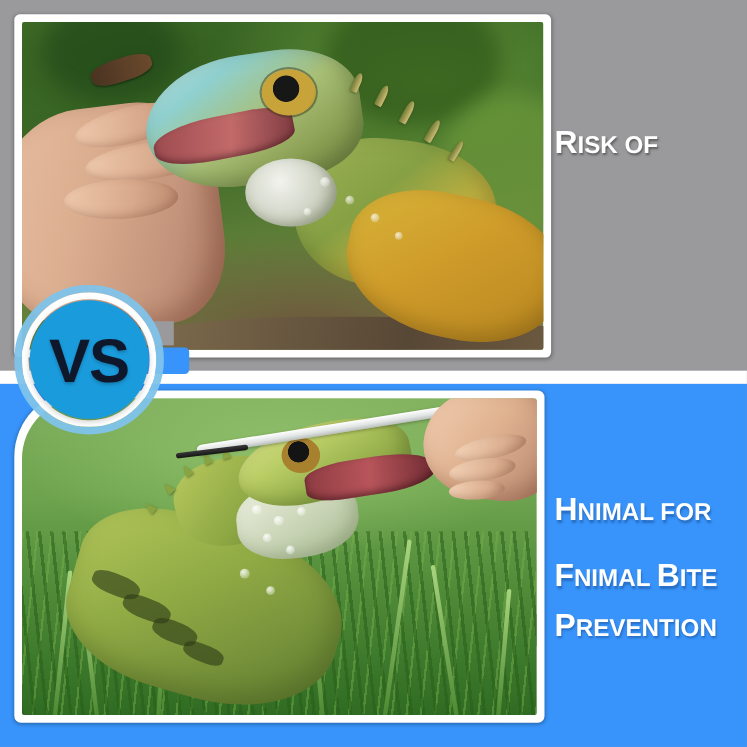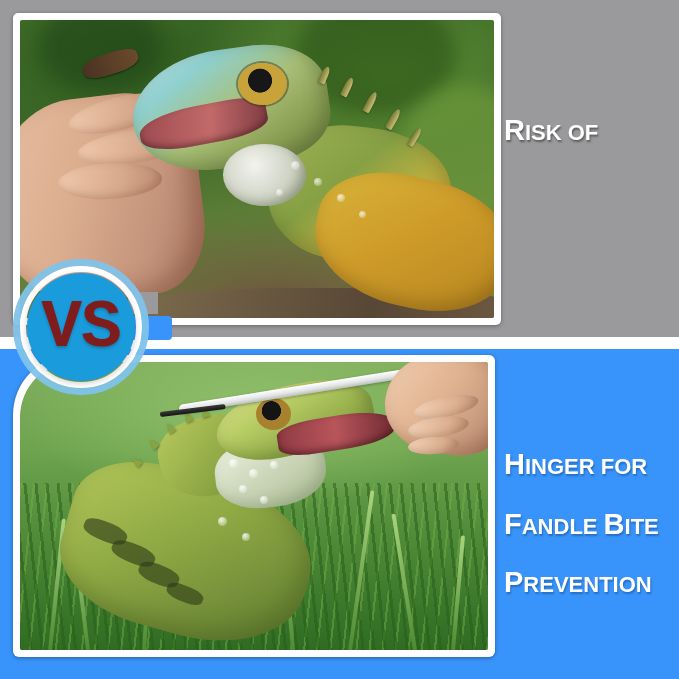--- a/index.html
+++ b/index.html
@@ -131,43 +131,43 @@
 
   
   .vs-wrap{position:absolute;left:13px;top:259px;width:136px;height:136px;}
   .vs-ring-out{position:absolute;inset:0;border-radius:50%;
     border:7px solid #7fc3ea;opacity:.95;}
   .vs-ring-white{position:absolute;inset:7px;border-radius:50%;
     border:6px solid #ffffff;}
   .vs-core{position:absolute;inset:14px;border-radius:50%;background:#1a9bdc;
     box-shadow:0 2px 6px rgba(0,0,0,.22);}
   .vs-txt{position:absolute;inset:14px;display:flex;align-items:center;
-    justify-content:center;color:#7f1d1d;font-weight:bold;font-size:68px;
+    justify-content:center;color:#0f172a;font-weight:bold;font-size:56px;
     letter-spacing:-1px;text-shadow:0 2px 3px rgba(0,0,0,.22);
-    font-family:Liberation Mono, monospace;}
+    font-family:Liberation Sans, sans-serif;}
   
   .vs-tab{position:absolute;left:128px;top:316px;width:44px;height:24px;
     background:#3894fb;border-radius:0 4px 4px 0;}
   .vs-tab2{position:absolute;left:128px;top:292px;width:30px;height:22px;
     background:#9a9a9c;}
 
   
   .cap{position:absolute;color:#ffffff;font-weight:bold;white-space:nowrap;
        font-family:"Liberation Sans",sans-serif;line-height:1;}
   .cap.gray{text-shadow:1px 2px 2px rgba(40,40,40,.55);}
   .cap.blue{text-shadow:1px 2px 2px rgba(20,60,120,.45);}
   
   .cap .i{font-size:29px;}
   .cap .r{font-size:22px;}
   .t1{left:504px;top:116px;}
   .t2{left:502px;top:181px;}
   .b1{left:504px;top:392px;}
   .b2{left:504px;top:450px;}
   .b3{left:504px;top:510px;}
-  .b4{left:504px;top:568px;}
+  .b4{left:504px;top:555px;}
 </style>
 </head>
 <body>
 
 <div id="stage">
 
   <div class="panel-top"></div>
 
   <div class="frame frame-top">
     <div class="photo">
@@ -254,24 +254,24 @@
         <div class="tong-tip"></div>
         <div class="hand2"></div>
         <div class="finger2" style="right:2%;top:12%;width:14%;height:7%;transform:rotate(-12deg);"></div>
         <div class="finger2" style="right:4%;top:19%;width:13%;height:7%;transform:rotate(-8deg);"></div>
         <div class="finger2" style="right:6%;top:26%;width:11%;height:6%;transform:rotate(-4deg);"></div>
       </div>
     </div>
   </div>
 
   <div class="cap blue b2">
-    <span class="i">H</span><span class="r">INGER FOR</span>
+    <span class="i">H</span><span class="r">NIMAL FOR</span>
   </div>
   <div class="cap blue b3">
-    <span class="i">F</span><span class="r">ANDLE </span><span class="i">B</span><span class="r">ITE</span>
+    <span class="i">F</span><span class="r">NIMAL </span><span class="i">B</span><span class="r">ITE</span>
   </div>
   <div class="cap blue b4">
     <span class="i">P</span><span class="r">REVENTION</span>
   </div>
 
   <div class="vs-tab2"></div>
   <div class="vs-tab"></div>
   <div class="vs-wrap">
     <div class="vs-ring-out"></div>
     <div class="vs-ring-white"></div>

